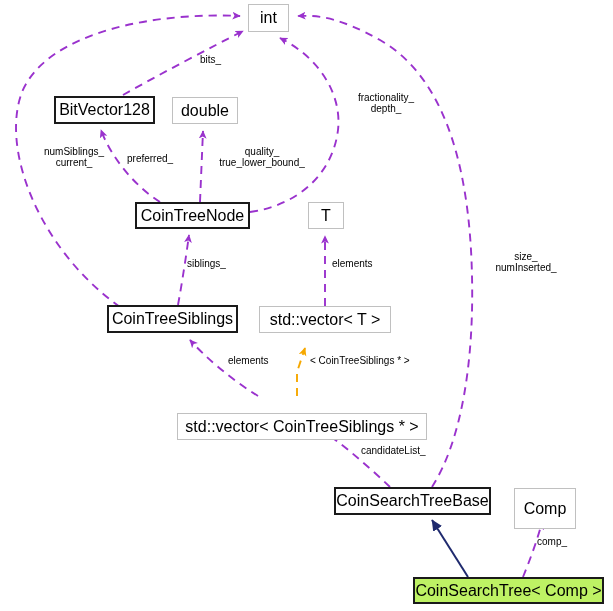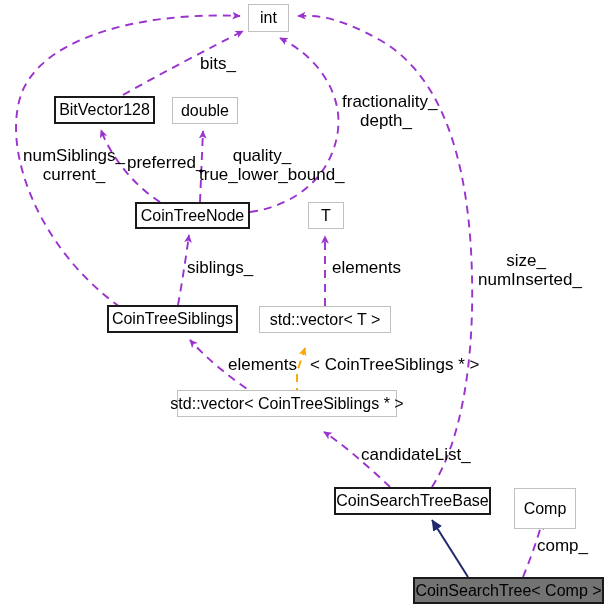--- a/index.html
+++ b/index.html
@@ -32,26 +32,26 @@
     font-size: 16px;
     color: #000000;
     background: #ffffff;
     border: 1px solid #c0c0c0;
     z-index: 5;
   }
   .uml-node.thick {
     border: 2px solid #1a1a1a;
   }
   .uml-node.filled {
-    background: #737373;
+    background: #bef264;
     border: 2px solid #1a1a1a;
   }
   .edge-label {
     position: absolute;
-    font-size: 17px;
+    font-size: 10px;
     color: #000000;
     white-space: pre;
     line-height: 1.12;
     z-index: 6;
     background: transparent;
   }
   .edge-label.center { text-align: center; }
 </style>
 </head>
 <body>
@@ -122,21 +122,21 @@
   </div>
 
   <div class="uml-node thick" style="left:107px; top:305px; width:131px; height:28px;">
     <span>CoinTreeSiblings</span>
   </div>
 
   <div class="uml-node" style="left:259px; top:306px; width:132px; height:27px;">
     <span>std::vector&lt; T &gt;</span>
   </div>
 
-  <div class="uml-node" style="left:177px; top:390px; width:220px; height:27px;">
+  <div class="uml-node" style="left:177px; top:413px; width:250px; height:27px;">
     <span>std::vector&lt; CoinTreeSiblings * &gt;</span>
   </div>
 
   <div class="uml-node thick" style="left:334px; top:487px; width:157px; height:28px;">
     <span>CoinSearchTreeBase</span>
   </div>
 
   <div class="uml-node" style="left:514px; top:488px; width:62px; height:41px;">
     <span>Comp</span>
   </div>

